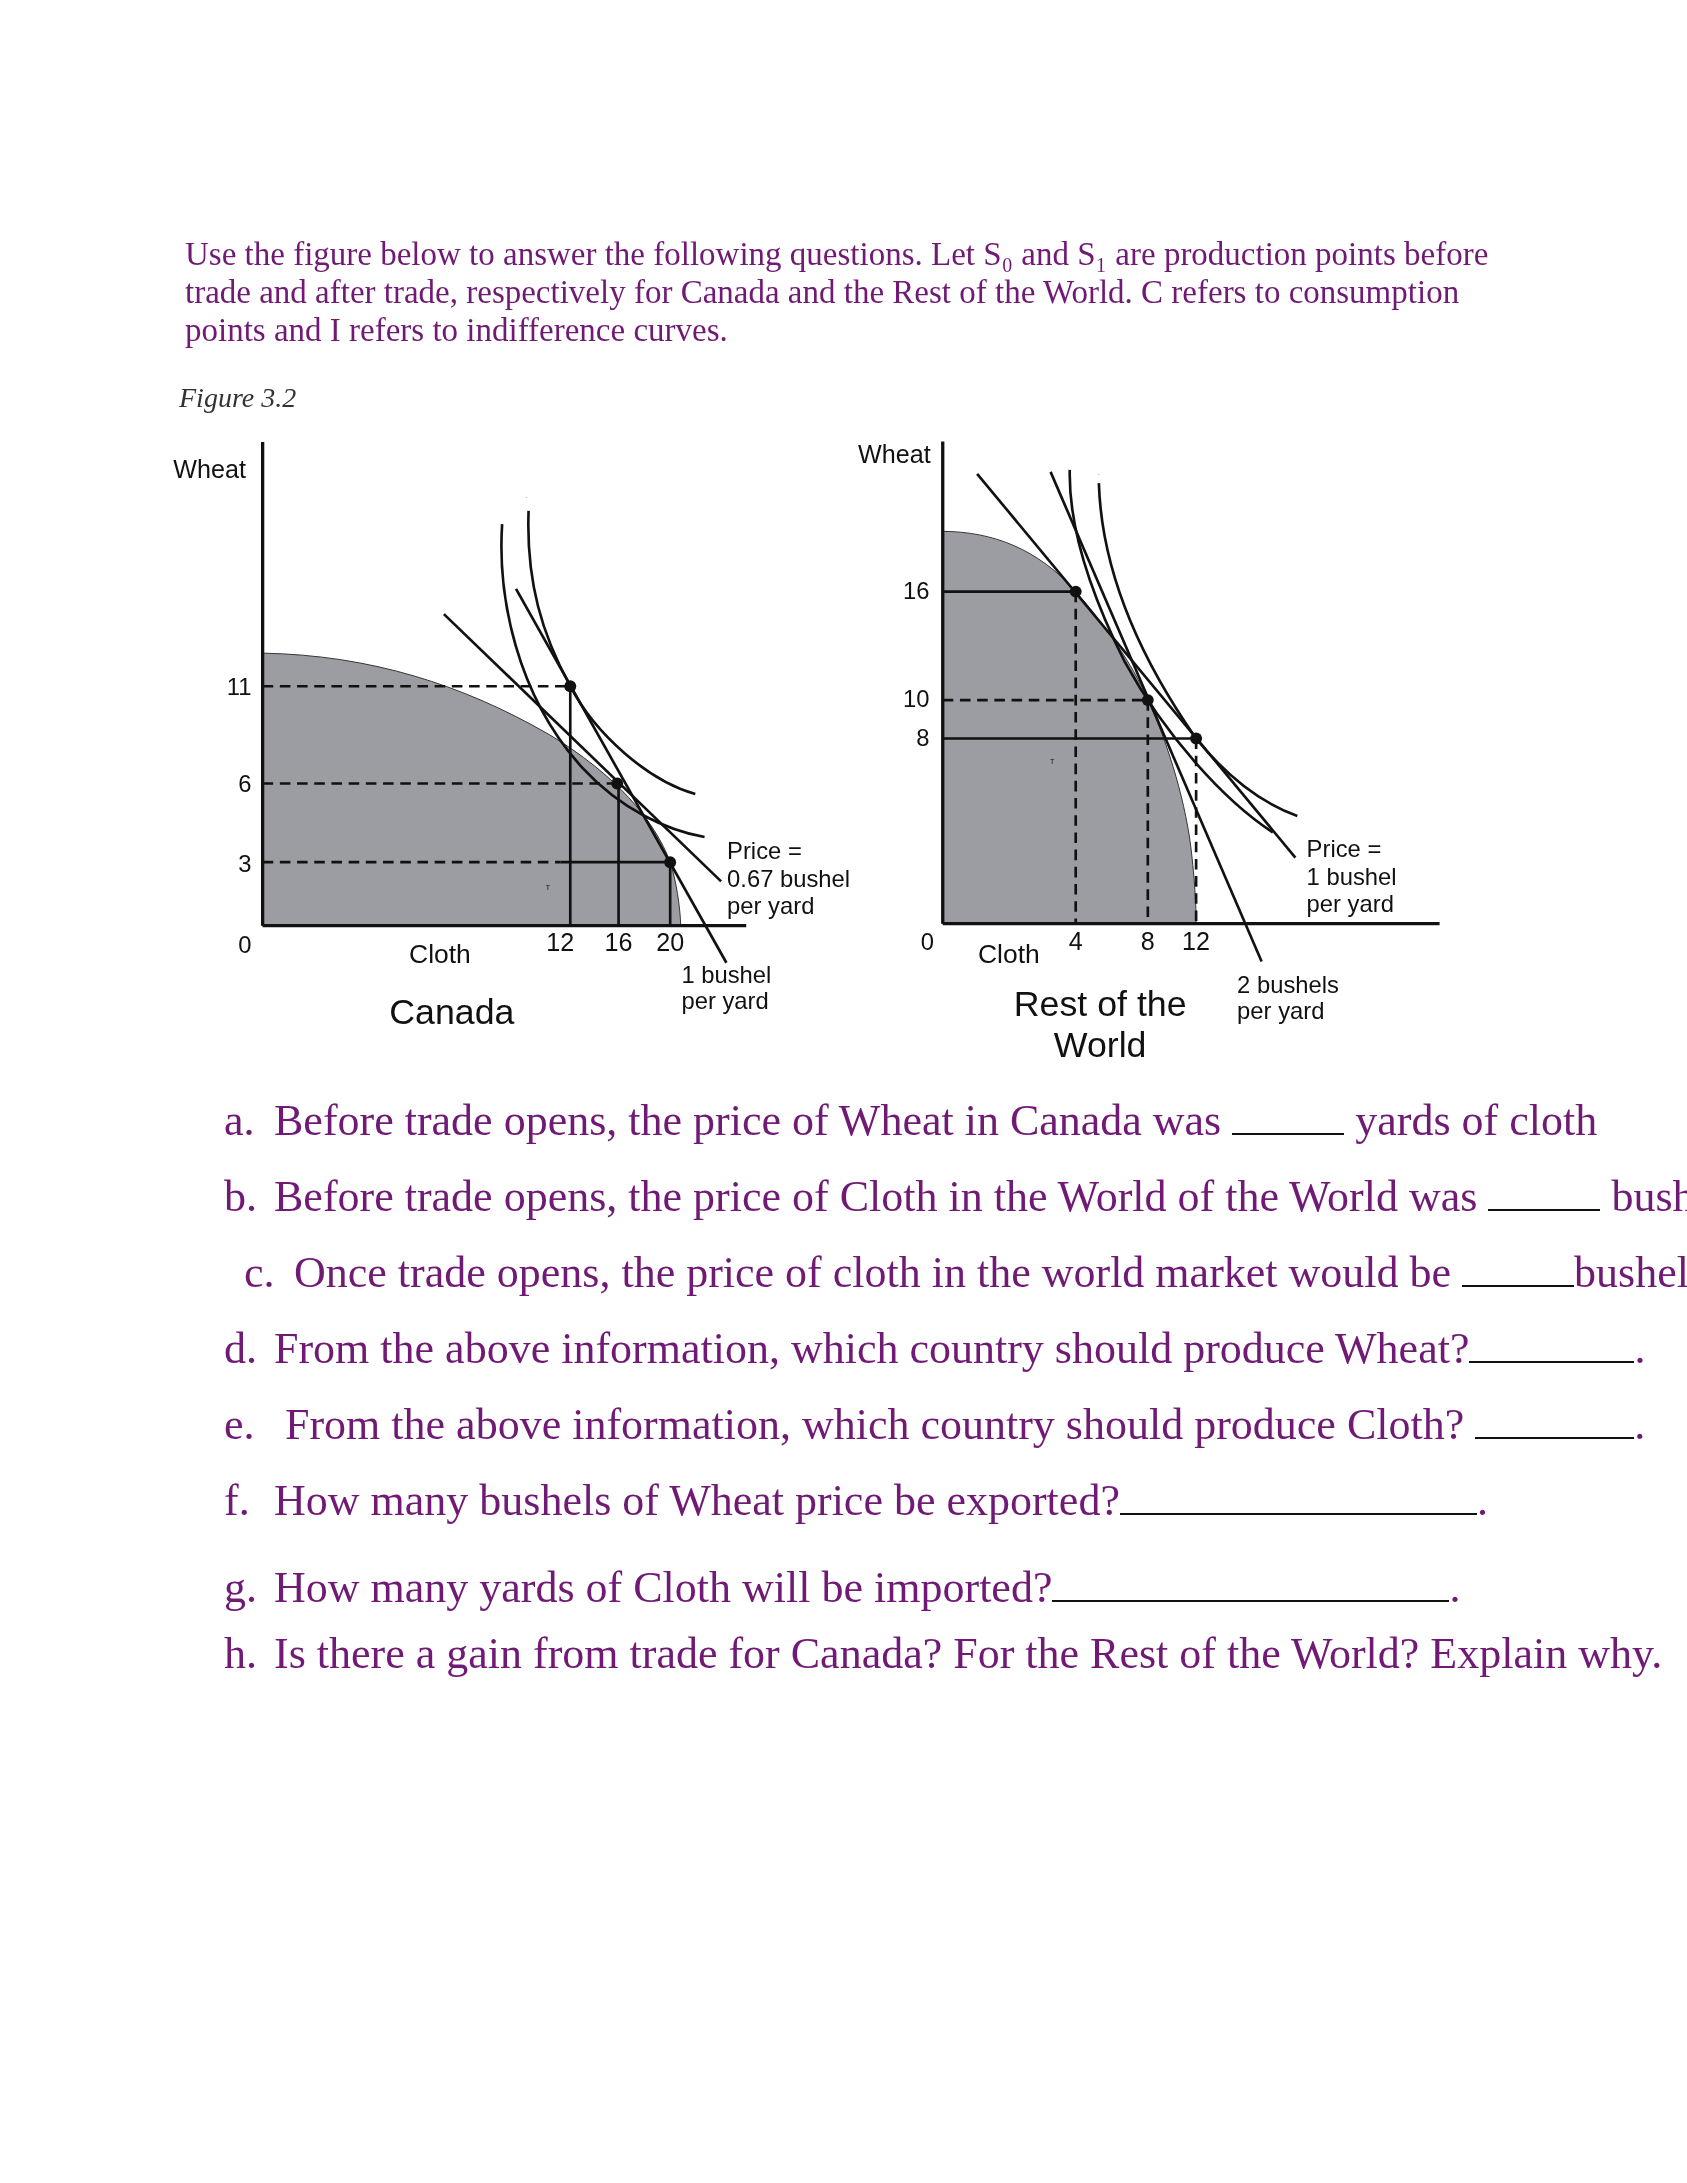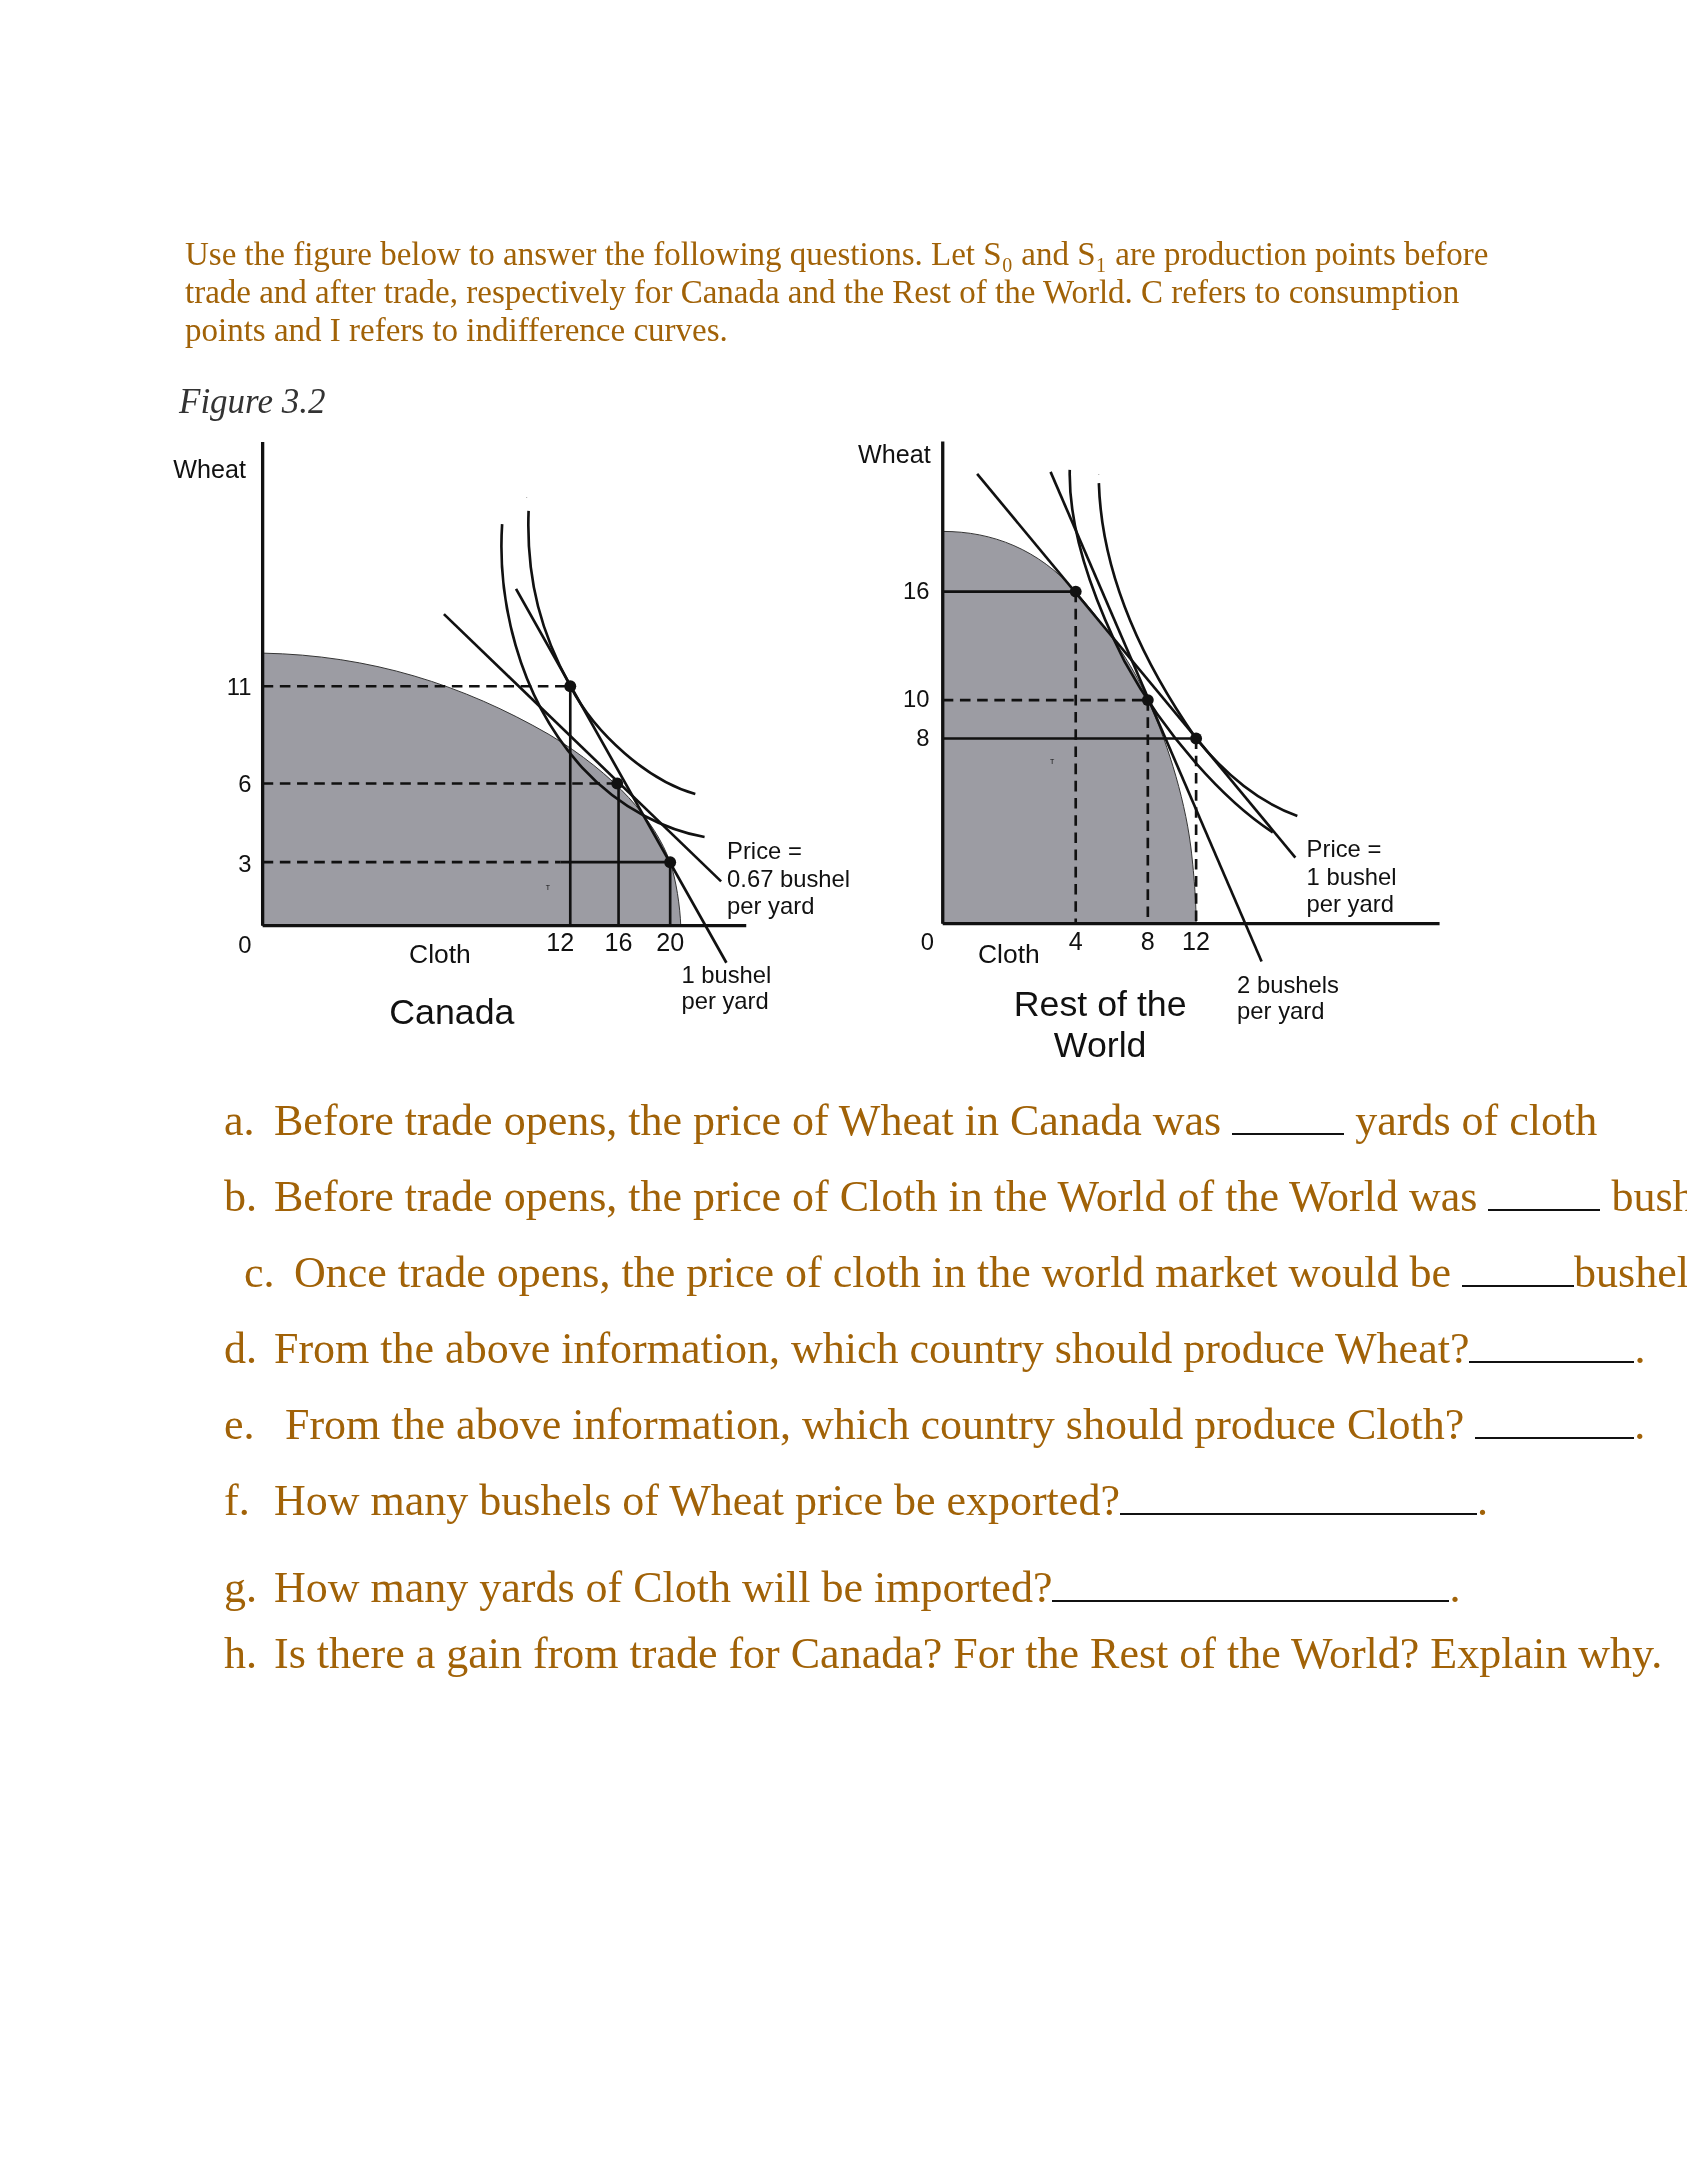--- a/index.html
+++ b/index.html
@@ -1,19 +1,19 @@
 <!DOCTYPE html>
 <html style="font-size:10.6px"><head>
 <meta charset="utf-8">
 <style>
   html, body { margin: 0; padding: 0; background: #ffffff; }
   body { width: 1687px; height: 2183px; position: relative; overflow: hidden; }
-  .serif { font-family: "Liberation Serif", "DejaVu Serif", serif; color: #a16207; }
+  .serif { font-family: "Liberation Serif", "DejaVu Serif", serif; color: #701a75; }
   .intro { position: absolute; left: 185px; top: 235px; width: 1356px; font-size: 33px; line-height: 38px; }
-  .figcap { position: absolute; left: 179px; top: 382px; font-size: 35px; font-style: italic; color: #333; }
+  .figcap { position: absolute; left: 179px; top: 382px; font-size: 28px; font-style: italic; color: #333; }
   .q { position: absolute; left: 224px; font-size: 44px; white-space: nowrap; }
   .q .letter { display: inline-block; width: 50px; }
   .blank { display: inline-block; border-bottom: 2px solid #111; height: 26.5px; vertical-align: baseline; }
   svg#fig { position: absolute; left: 0; top: 0; }
   svg text { font-family: "Liberation Sans", "DejaVu Sans", sans-serif; fill: #111; }
 </style>
 </head>
 <body>
 
 <div class="serif intro">Use the figure below to answer the following questions. Let S₀ and S₁ are production points before trade and after trade, respectively for Canada and the Rest of the World. C refers to consumption points and I refers to indifference curves.</div>

